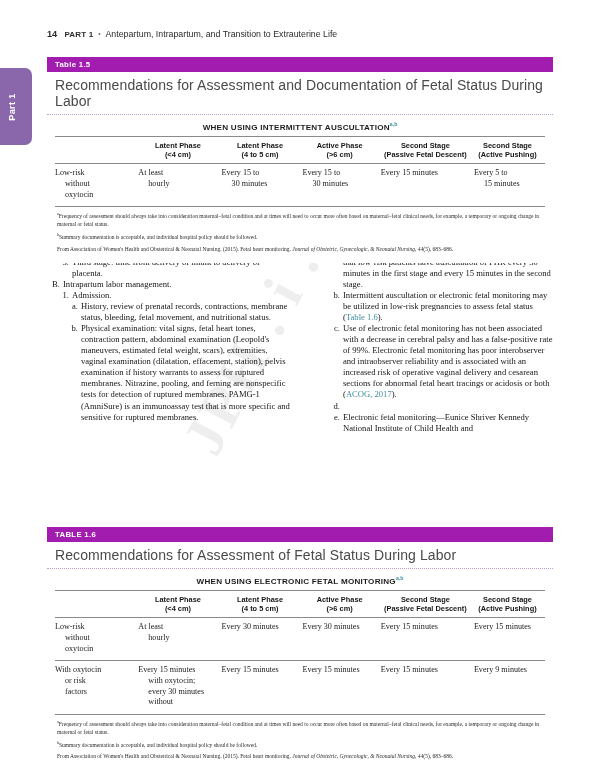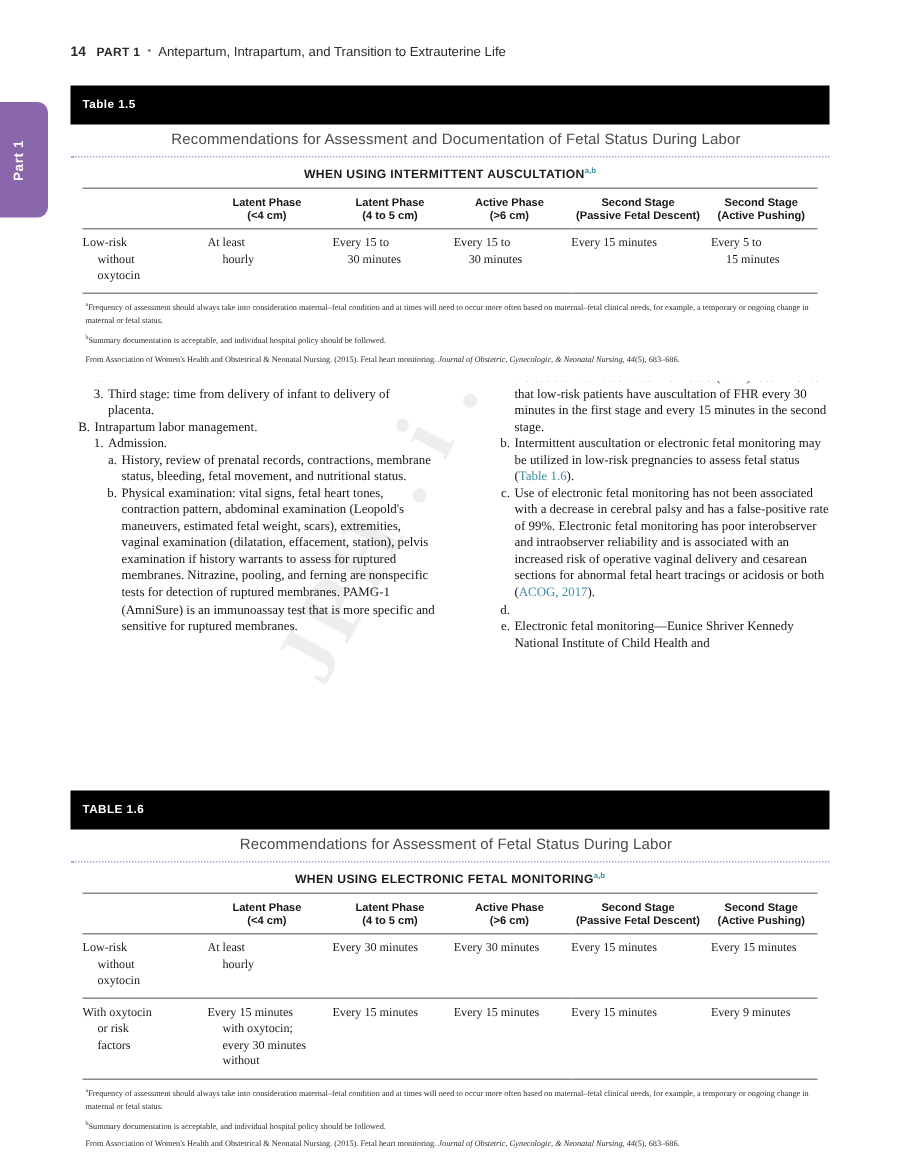--- a/index.html
+++ b/index.html
@@ -88,43 +88,42 @@
     position: absolute;
     left: 47px;
     width: 506px;
     z-index: 3;
     background: #fff;
   }
   #table-1-5 { top: 57px; }
   #table-1-6 { top: 527px; }
 
   .tbl-bar {
-    background: #000000;
-    height: 26px;
+    background: #a21caf;
+    height: 15px;
     padding: 0 0 0 8px;
     display: flex;
     align-items: center;
   }
   .tbl-bar-label {
     color: #ffffff;
     font-family: "Liberation Sans", sans-serif;
     font-size: 7.8px;
     font-weight: 700;
     letter-spacing: .3px;
     line-height: 1;
   }
   .tbl-title {
     font-family: "Liberation Sans", sans-serif;
-    font-size: 10px;
+    font-size: 14px;
     font-weight: 400;
     color: #4a4a4a;
     padding: 5px 0 5px 8px;
     letter-spacing: .1px;
     border-bottom: 1px dotted #b79ccd;
-    text-align: center;
   }
   .tbl-body { padding: 0 8px 4px 8px; }
 
   .tbl-group {
     text-align: center;
     font-family: "Liberation Sans", sans-serif;
     font-size: 8.1px;
     font-weight: 700;
     color: #1c1c1c;
     letter-spacing: .25px;

